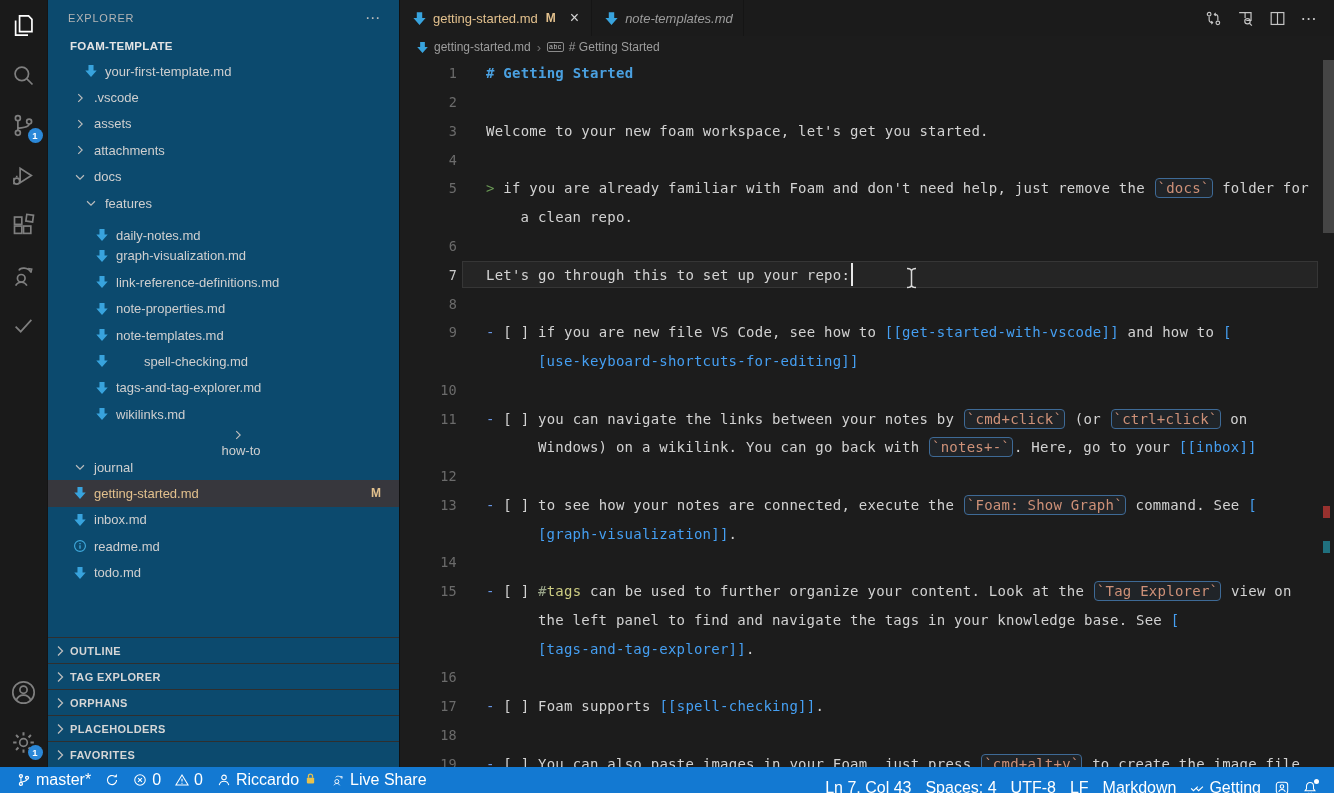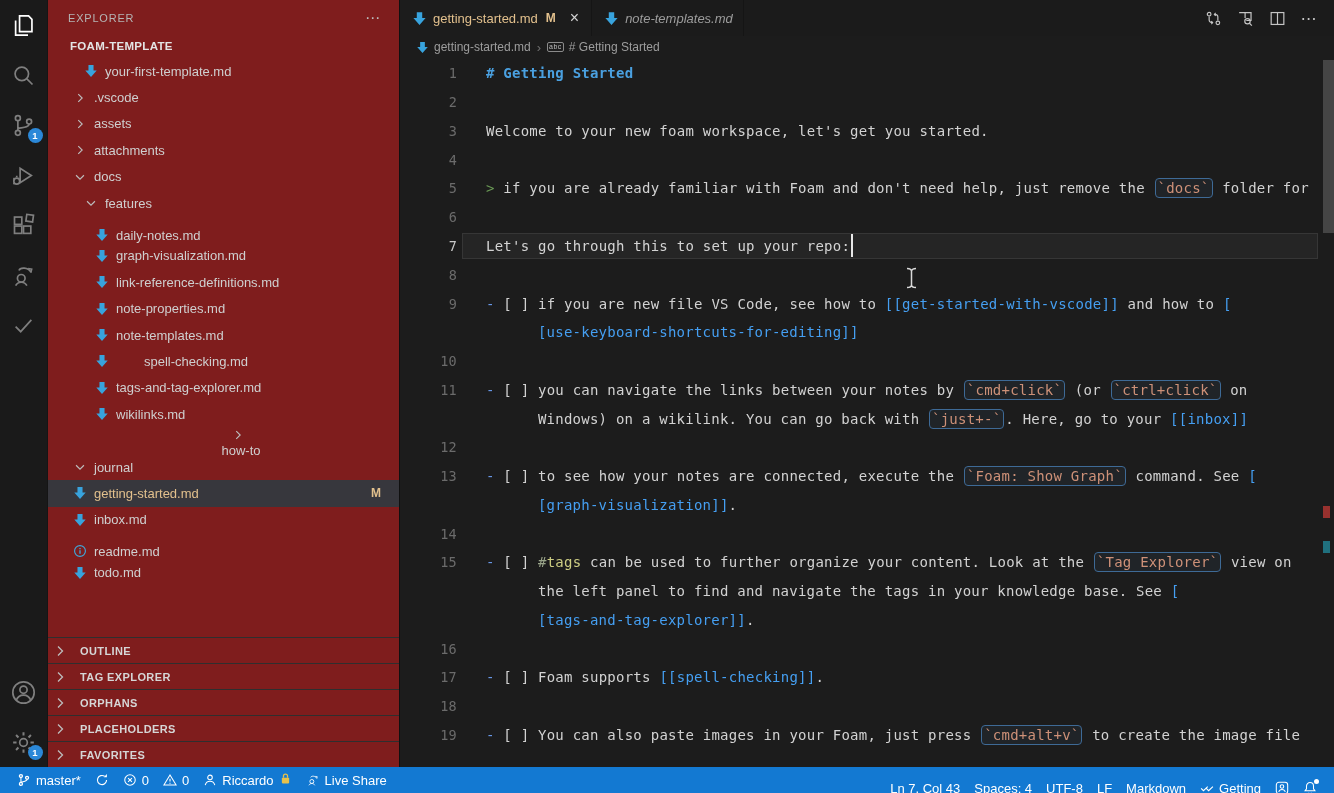--- a/index.html
+++ b/index.html
@@ -15,39 +15,39 @@
   .act-item{width:48px;height:50px;display:flex;align-items:center;justify-content:center;
             color:#7f7f7f;position:relative;}
   .act-item.active{color:#ffffff;}
   .act-item svg{width:27px;height:27px;}
   .act-spacer{flex:1;}
   .badge{position:absolute;right:5px;bottom:7px;min-width:15px;height:15px;border-radius:8px;
          background:var(--accent,#2b88d8);color:#fff;font-size:9.5px;line-height:15px;
          text-align:center;font-weight:bold;padding:0 3px;}
 
   
-  .sidebar{width:352px;background:#7f1d1d;display:flex;flex-direction:column;
+  .sidebar{width:352px;background:#0c4a6e;display:flex;flex-direction:column;
            border-right:1px solid #101010;flex:none;overflow:hidden;}
   .sb-title{height:26px;display:flex;align-items:center;padding:10px 12px 0 20px;flex:none;}
   .sb-title-label{font-size:11px;letter-spacing:.8px;color:#b5b5b5;flex:1;}
   .sb-more{color:#bdbdbd;font-size:15px;letter-spacing:1px;padding:0 6px;}
   .sb-section{height:24px;margin-top:8px;display:flex;align-items:center;padding-left:4px;flex:none;}
   .sb-section .chev{width:16px;height:16px;flex:none;}
   .sb-section-label{font-size:11.5px;font-weight:bold;color:#e4e4e4;letter-spacing:.3px;margin-left:2px;}
   .tree{flex:1;overflow:hidden;}
   .tree-item{height:26.4px;display:flex;align-items:center;font-size:13px;color:#cfcfcf;position:relative;}
   .tree-item.selected{background:#37373d;}
   .tree-item.modified .tree-label{color:var(--mod,#e2c08d);}
   .tree-icon{width:16px;height:16px;margin-right:6px;flex:none;display:flex;align-items:center;justify-content:center;}
   .tree-icon svg{width:14px;height:14px;}
   .tree-badge{position:absolute;right:18px;color:var(--mod,#e2c08d);font-size:12px;font-weight:bold;}
   .panels{flex:none;}
   .panel-h{height:26px;display:flex;align-items:center;border-top:1px solid #2f2f2f;padding-left:4px;}
   .panel-h .chev{width:16px;height:16px;flex:none;}
-  .panel-label{font-size:11px;font-weight:bold;color:#d6d6d6;letter-spacing:.4px;margin-left:12px;}
+  .panel-label{font-size:11px;font-weight:bold;color:#d6d6d6;letter-spacing:.4px;margin-left:2px;}
 
   
   .editor-col{flex:1;display:flex;flex-direction:column;min-width:0;background:#1c1c1c;}
   .tabbar{height:36px;background:#1b1b1b;display:flex;align-items:stretch;flex:none;}
   .tab{display:flex;align-items:center;padding:0 10px 0 12px;font-size:13px;gap:6px;
        border-right:1px solid #151515;}
   .tab .ficon{width:15px;height:15px;display:flex;}
   .tab-label{color:#9c9c9c;}
   .tab.active{background:#1c1c1c;}
   .tab.active .tab-label{color:var(--mod,#e2c08d);}
@@ -88,21 +88,21 @@
       background:rgba(90,140,200,.07);padding:1px 2px;margin:0 1px;}
   .caret{display:inline-block;width:2px;height:23px;background:#e6e6e6;margin-left:1px;}
   .vscroll{position:absolute;right:0;top:2px;width:11px;height:173px;background:#454545;}
   .marker{position:absolute;width:7px;height:12px;right:4px;}
   .marker.red{background:#98312e;top:448px;}
   .marker.teal{background:#20707e;top:483px;}
   .mouse{position:absolute;left:505px;top:209px;}
 
   
   .statusbar{height:26px;background:var(--status,#1379d2);display:flex;align-items:center;
-             color:#ffffff;font-size:13px;padding:0 10px;gap:0;}
+             color:#ffffff;font-size:16px;padding:0 10px;gap:0;}
   .sb-item{display:flex;align-items:center;gap:5px;padding:0 7px;height:100%;}
   .sb-item svg{width:14px;height:14px;}
   .sb-right{margin-left:auto;display:flex;align-items:center;height:100%;margin-top:16px;}
   .lock-ic svg{width:13px;height:13px;}
   .bell-wrap{position:relative;display:flex;}
   .bell-dot{position:absolute;right:-2px;top:-2px;width:5px;height:5px;border-radius:50%;background:#fff;}
 </style>
 </head>
 <body>
 
@@ -345,21 +345,21 @@
             <span class="tree-badge">M</span>
           </div>
           <div class="tree-item" style="padding-left: 24px;">
             <span class="tree-icon">
               <svg viewBox="0 0 16 16">
                 <path fill="#38a3dd" d="M5.1 1.2h5.8v6.2h3.6L8 14.8 1.5 7.4h3.6z"></path>
               </svg>
             </span>
             <span class="tree-label">inbox.md</span>
           </div>
-          <div class="tree-item" style="padding-left: 24px; align-items: flex-end;">
+          <div class="tree-item" style="padding-left: 24px;">
             <span class="tree-icon">
               <svg viewBox="0 0 16 16" fill="none" stroke="currentColor" stroke-width="1.5">
                 <circle cx="8" cy="8" r="6.2" stroke="#3fa9dc" stroke-width="1.3"></circle>
                 <path d="M8 7.2v4M8 4.6v1.4" stroke="#3fa9dc" stroke-width="1.5"></path>
               </svg>
             </span>
             <span class="tree-label">readme.md</span>
           </div>
           <div class="tree-item" style="padding-left: 24px;">
             <span class="tree-icon">
@@ -461,28 +461,29 @@
         <span class="abc-badge">abc</span>
         <span># Getting Started</span>
       </div>
       <div class="editor">
         <div class="rows" id="rows">
             <div class="row"><span class="gutter">1</span><span class="lc"><span class="hd"># Getting Started</span></span></div>
             <div class="row"><span class="gutter">2</span><span class="lc"></span></div>
             <div class="row"><span class="gutter">3</span><span class="lc"><span class="pl">Welcome to your new foam workspace, let's get you started.</span></span></div>
             <div class="row"><span class="gutter">4</span><span class="lc"></span></div>
             <div class="row"><span class="gutter">5</span><span class="lc"><span class="qt">&gt; </span><span class="pl">if you are already familiar with Foam and don't need help, just remove the </span><span class="cd">`docs`</span><span class="pl"> folder for</span></span></div>
+            <div class="row"><span class="gutter"></span><span class="lc" style="padding-left: 34.6px;"><span class="pl">a clean repo.</span></span></div>
             <div class="row"><span class="gutter">6</span><span class="lc"></span></div>
             <div class="row cur"><div class="hl"></div><span class="gutter">7</span><span class="lc"><span class="pl">Let's go through this to set up your repo:</span><span class="caret"></span></span></div>
             <div class="row"><span class="gutter">8</span><span class="lc"></span></div>
             <div class="row"><span class="gutter">9</span><span class="lc"><span class="bl">- </span><span class="pl">[ ] if you are new file VS Code, see how to </span><span class="lk">[[get-started-with-vscode]]</span><span class="pl"> and how to </span><span class="lk">[</span></span></div>
             <div class="row"><span class="gutter"></span><span class="lc" style="padding-left: 51.9px;"><span class="lk">[use-keyboard-shortcuts-for-editing]]</span></span></div>
             <div class="row"><span class="gutter">10</span><span class="lc"></span></div>
             <div class="row"><span class="gutter">11</span><span class="lc"><span class="bl">- </span><span class="pl">[ ] you can navigate the links between your notes by </span><span class="cd">`cmd+click`</span><span class="pl"> (or </span><span class="cd">`ctrl+click`</span><span class="pl"> on</span></span></div>
-            <div class="row"><span class="gutter"></span><span class="lc" style="padding-left: 51.9px;"><span class="pl">Windows) on a wikilink. You can go back with </span><span class="cd">`just+-`</span><span class="pl">. Here, go to your </span><span class="lk">[[inbox]]</span></span></div>
+            <div class="row"><span class="gutter"></span><span class="lc" style="padding-left: 51.9px;"><span class="pl">Windows) on a wikilink. You can go back with </span><span class="cd">`notes+-`</span><span class="pl">. Here, go to your </span><span class="lk">[[inbox]]</span></span></div>
             <div class="row"><span class="gutter">12</span><span class="lc"></span></div>
             <div class="row"><span class="gutter">13</span><span class="lc"><span class="bl">- </span><span class="pl">[ ] to see how your notes are connected, execute the </span><span class="cd">`Foam: Show Graph`</span><span class="pl"> command. See </span><span class="lk">[</span></span></div>
             <div class="row"><span class="gutter"></span><span class="lc" style="padding-left: 51.9px;"><span class="lk">[graph-visualization]]</span><span class="pl">.</span></span></div>
             <div class="row"><span class="gutter">14</span><span class="lc"></span></div>
             <div class="row"><span class="gutter">15</span><span class="lc"><span class="bl">- </span><span class="pl">[ ] </span><span class="gr">#</span><span class="tg">tags</span><span class="pl"> can be used to further organize your content. Look at the </span><span class="cd">`Tag Explorer`</span><span class="pl"> view on</span></span></div>
             <div class="row"><span class="gutter"></span><span class="lc" style="padding-left: 51.9px;"><span class="pl">the left panel to find and navigate the tags in your knowledge base. See </span><span class="lk">[</span></span></div>
             <div class="row"><span class="gutter"></span><span class="lc" style="padding-left: 51.9px;"><span class="lk">[tags-and-tag-explorer]]</span><span class="pl">.</span></span></div>
             <div class="row"><span class="gutter">16</span><span class="lc"></span></div>
             <div class="row"><span class="gutter">17</span><span class="lc"><span class="bl">- </span><span class="pl">[ ] Foam supports </span><span class="lk">[[spell-checking]]</span><span class="pl">.</span></span></div>
             <div class="row"><span class="gutter">18</span><span class="lc"></span></div>

